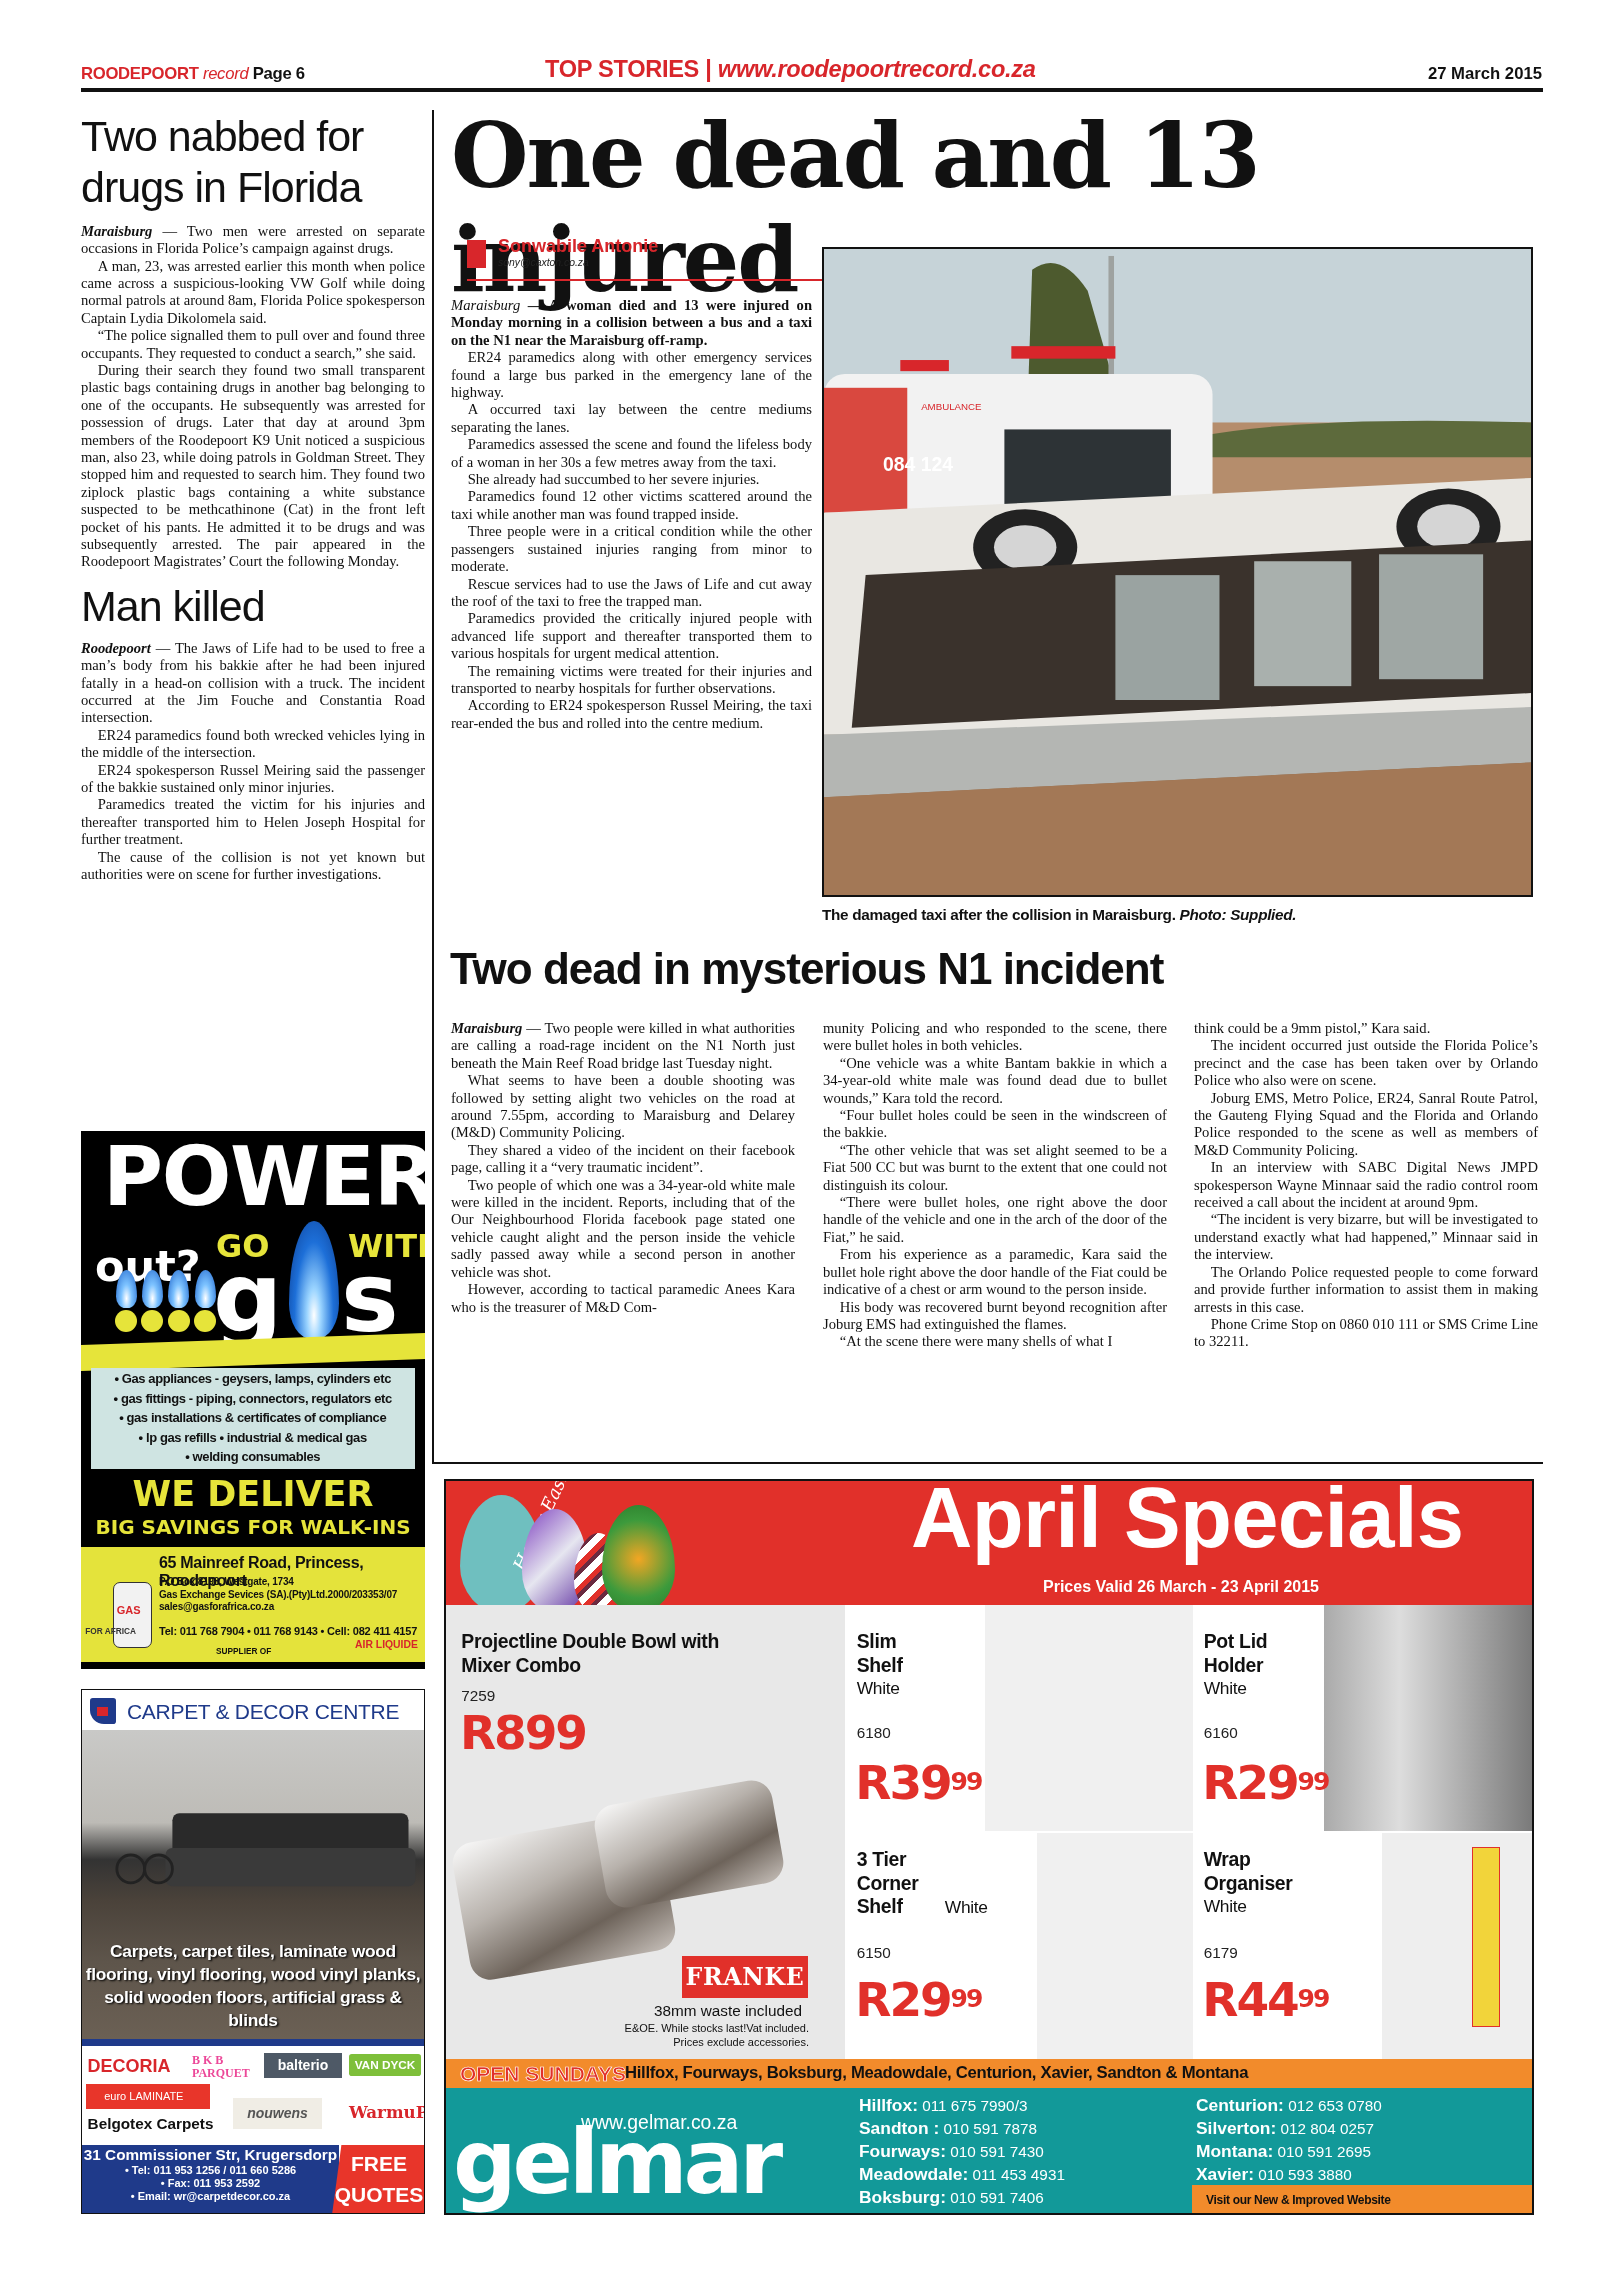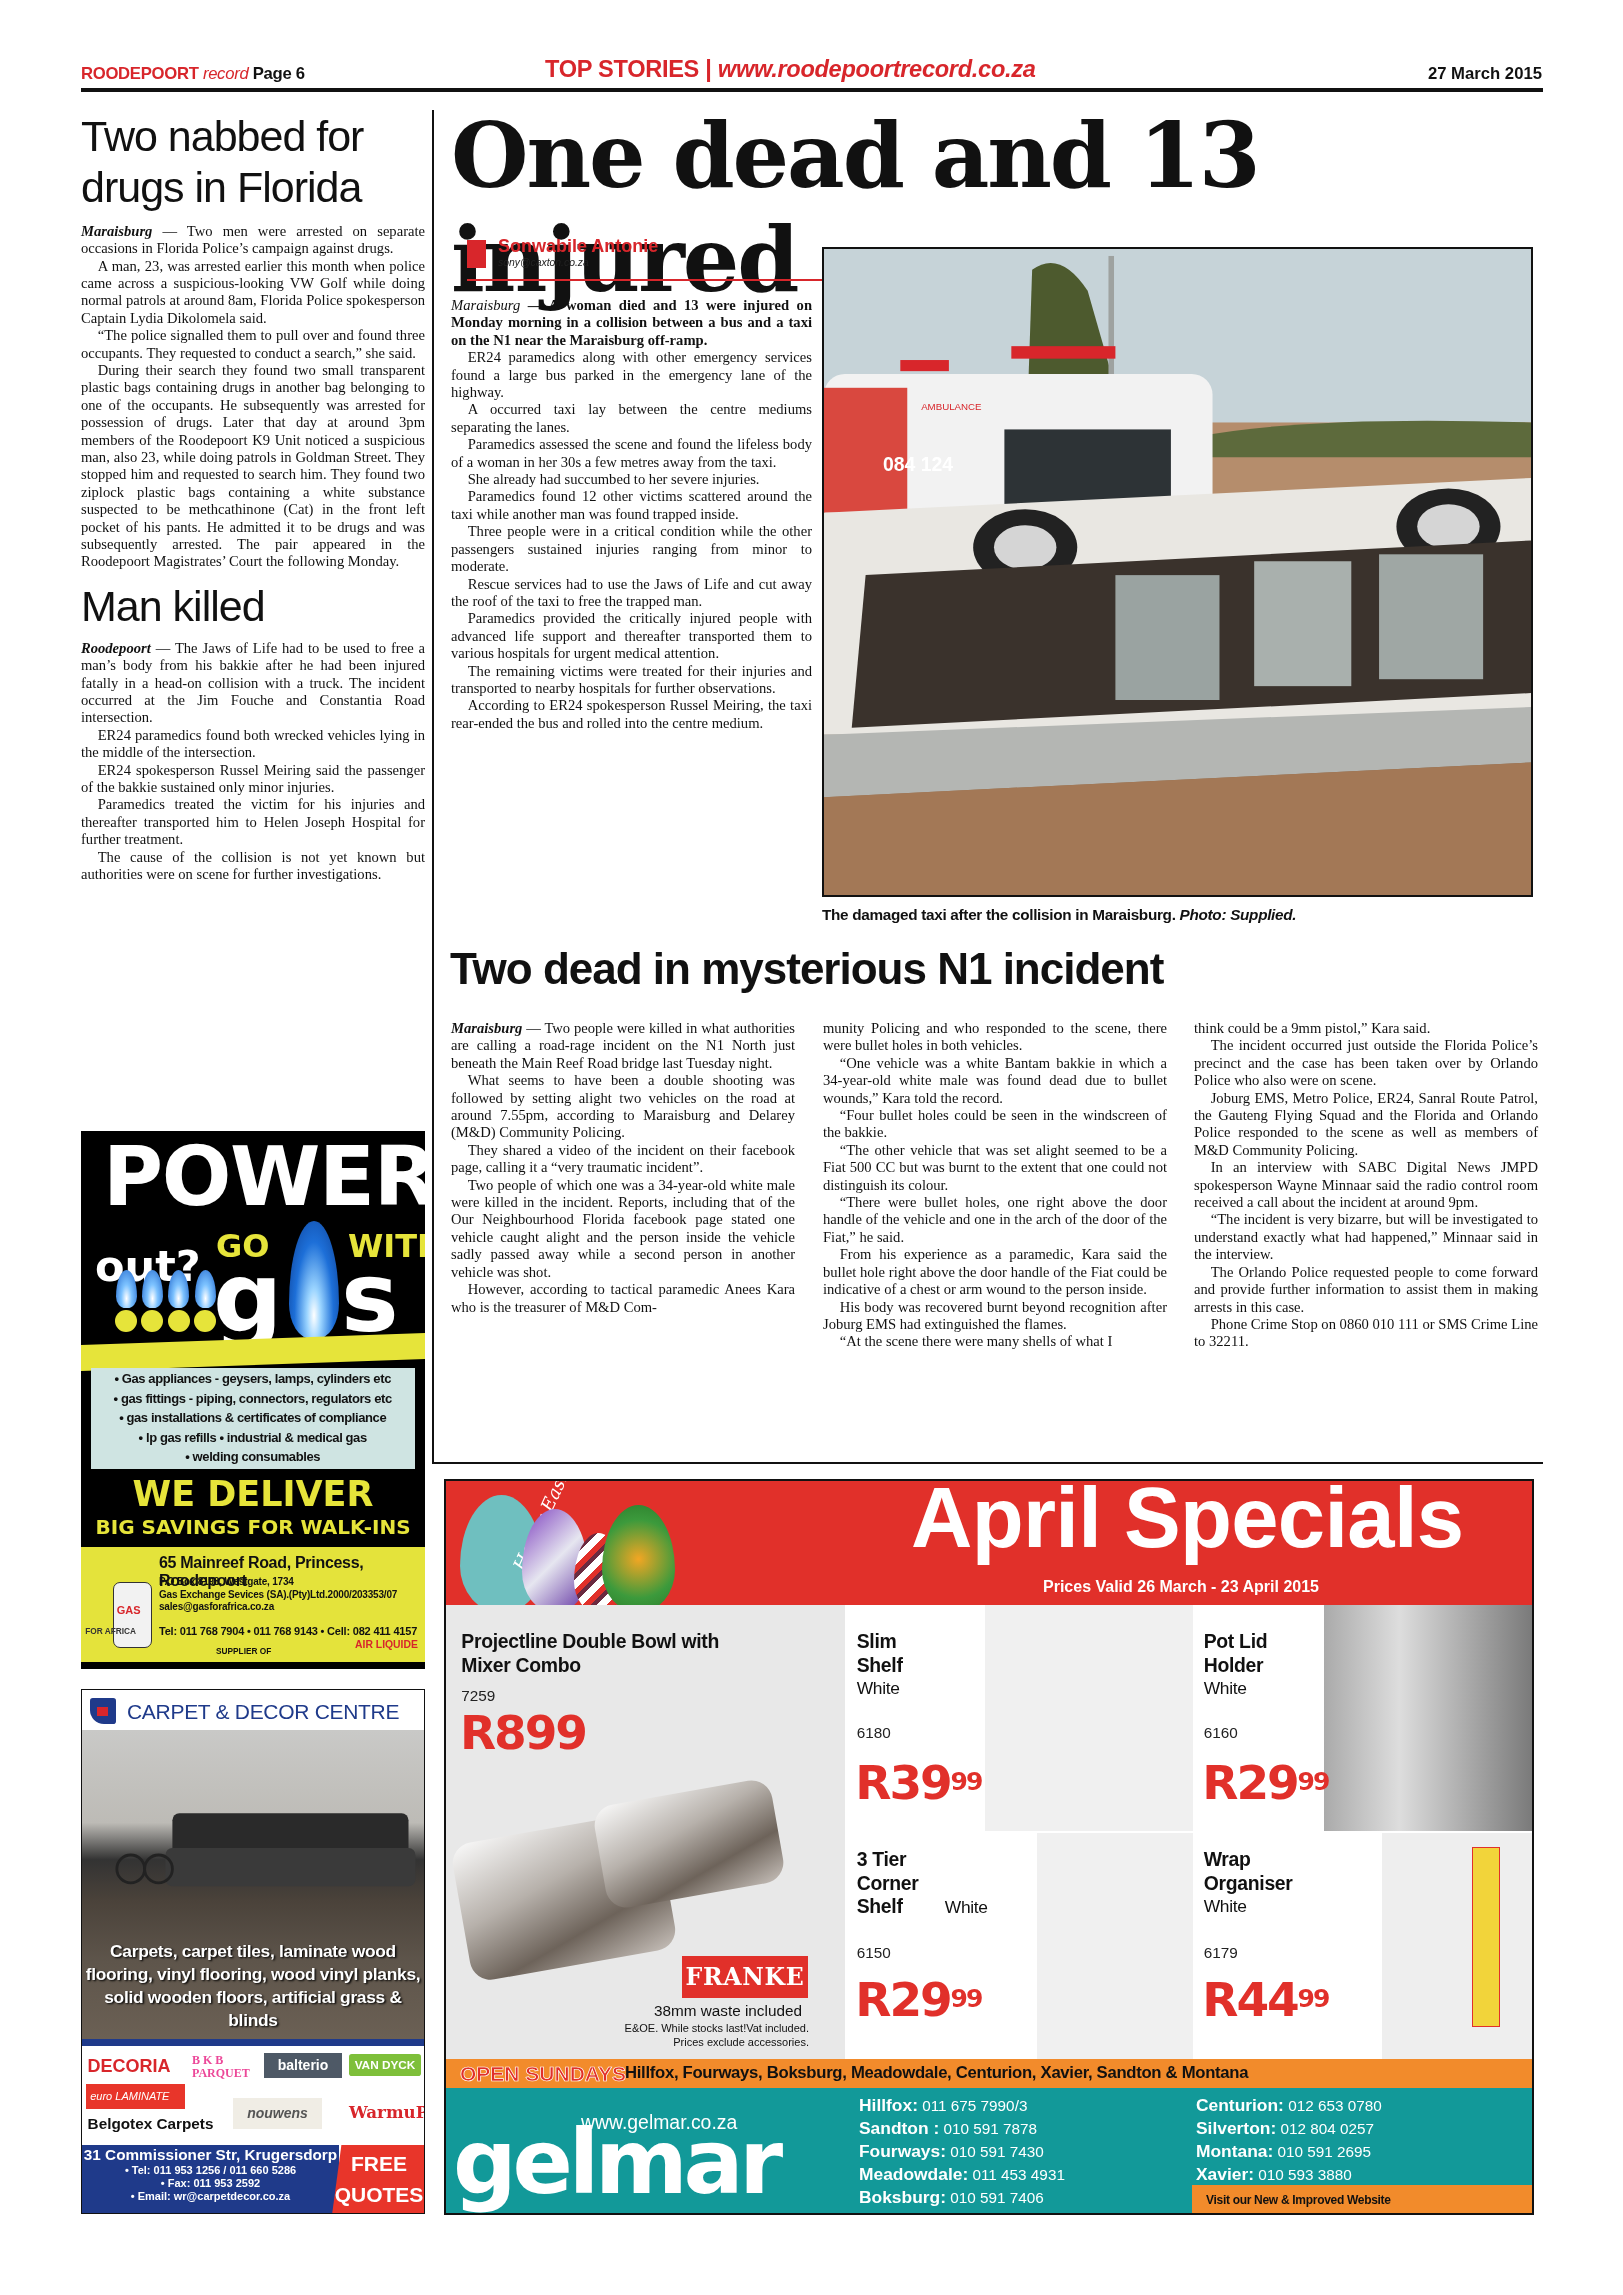--- a/index.html
+++ b/index.html
@@ -292,21 +292,21 @@
       <circle cx="110" cy="200" r="20" fill="none" stroke="#222" stroke-width="4"></circle>
     </svg>
   </div>
   <div class="cd-text">Carpets, carpet tiles, laminate wood flooring, vinyl flooring, wood vinyl planks, solid wooden floors, artificial grass &amp; blinds</div>
   <div class="cd-blue"></div>
   <div class="brands">
     <div class="brand" style="left:5.6px;top:9.7px;font-size:18px;color:#d8262b;">DECORIA</div>
     <div class="brand" style="left:110px;top:8.3px;font-size:12px;color:#ec4899;font-family:'Liberation Serif',serif;width:69px;line-height:12.5px;">B K B PARQUET</div>
     <div class="brand" style="left:182px;top:7px;width:78px;height:25px;background:#4e5966;color:#fff;font-size:14px;text-align:center;line-height:25px;">balterio</div>
     <div class="brand" style="left:267px;top:8.3px;width:72px;height:22px;background:#7ebf3a;color:#fff;font-size:11.8px;text-align:center;line-height:22px;border-radius:2.8px;">VAN DYCK</div>
-    <div class="brand" style="left:4.2px;top:38px;width:99px;height:25px;background:#e8352a;color:#fff;font-size:11px;font-weight:normal;line-height:25px;padding-left:4px;font-style:italic;">euro LAMINATE</div>
+    <div class="brand" style="left:4.2px;top:38px;width:124px;height:25px;background:#e8352a;color:#fff;font-size:11px;font-weight:normal;line-height:25px;padding-left:18px;">euro LAMINATE</div>
     <div class="brand" style="left:151px;top:52px;width:89px;height:31px;background:#f0ede5;color:#555;font-style:italic;font-size:14px;line-height:31px;text-align:center;">nouwens</div>
     <div class="brand" style="left:5.6px;top:69px;font-size:15.3px;color:#111;">Belgotex Carpets</div>
     <div class="brand" style="left:267px;top:56px;font-size:16.7px;color:#d8262b;font-family:'DejaVu Serif',serif;">WarmuP</div>
   </div>
   <div class="cd-foot">
     <div class="a">31 Commissioner Str, Krugersdorp</div>
     <div class="b">• Tel: 011 953 1256 / 011 660 5286</div>
     <div class="b">• Fax: 011 953 2592</div>
     <div class="b">• Email: wr@carpetdecor.co.za</div>
   </div>

